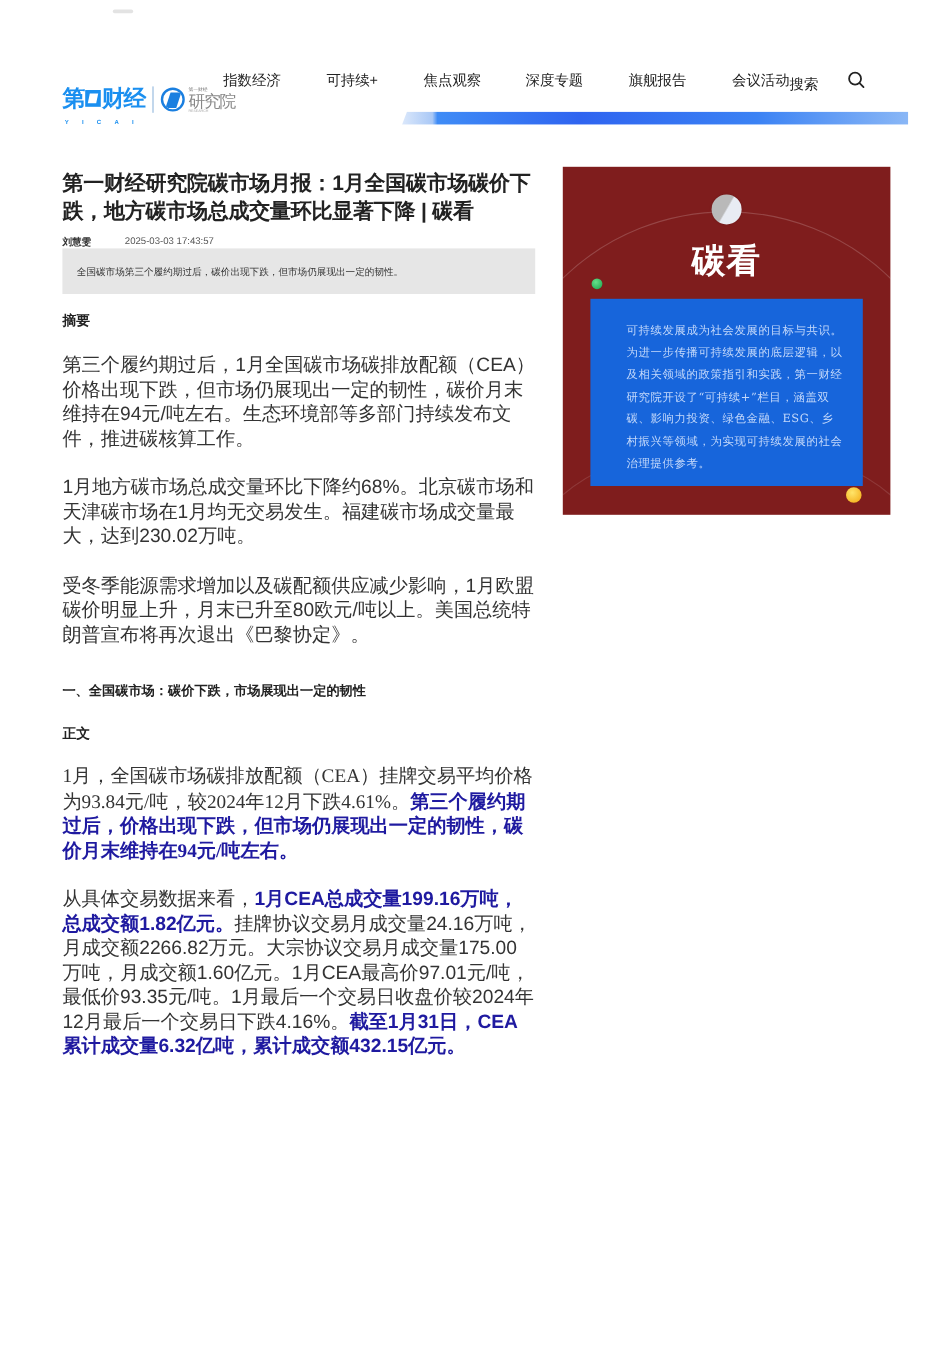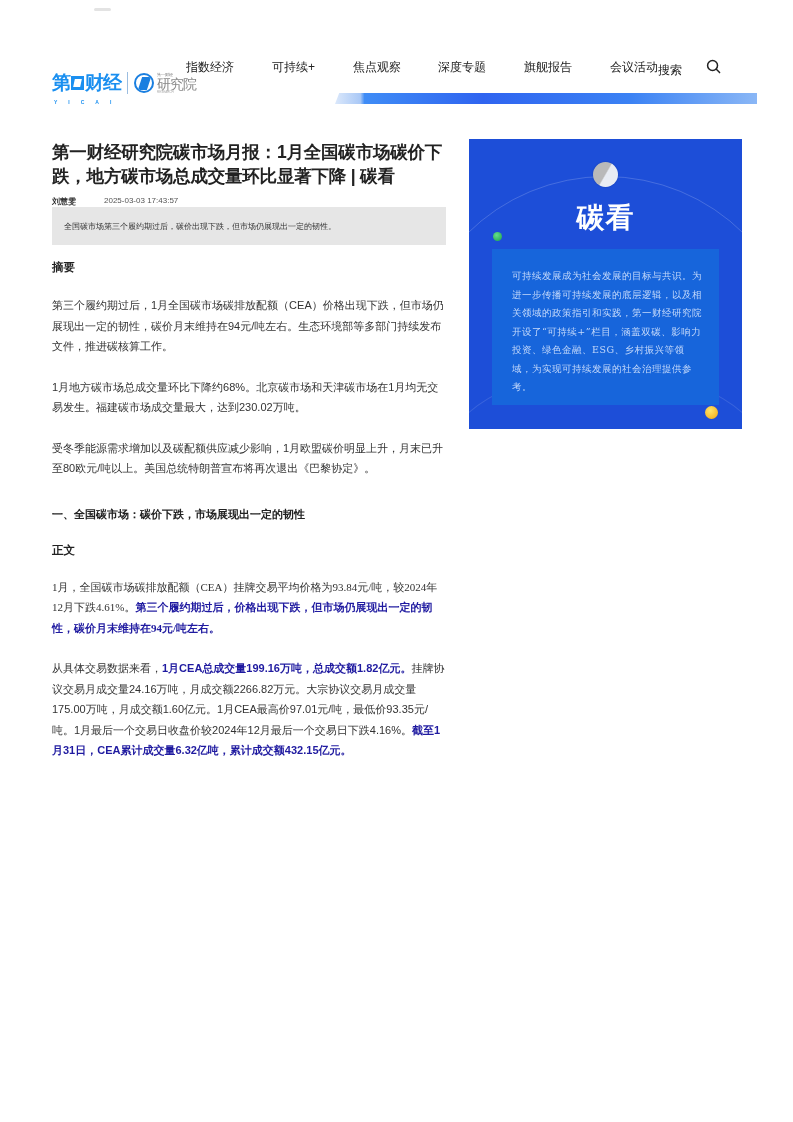--- a/index.html
+++ b/index.html
@@ -29,32 +29,32 @@
     background: linear-gradient(90deg, #dbe8fb 0%, #a9c8f6 6%, #3f8cf6 7%, #2f64f0 35%, #3b82f4 70%, #8ab7f6 100%);
     clip-path: polygon(1% 0, 100% 0, 100% 100%, 0 100%); }
 
   
   .article { position: absolute; left: 52px; top: 140px; width: 394px; }
   .title { font-size: 17.5px; font-weight: bold; line-height: 24px; color: #222; letter-spacing: -0.2px; }
   .meta { margin-top: 8px; font-size: 8px; color: #555; display: flex; }
   .meta .author { color: #333; font-weight: bold; width: 52px; }
   .summary-box { background: #e6e6e6; height: 38px; padding: 0 12px; display: flex; align-items: center; font-size: 8px; color: #333; }
   .section-h { font-size: 11.5px; font-weight: bold; color: #222; }
-  .p { font-size: 11px; line-height: 20.5px; color: #333; }
+  .p { font-size: 16px; line-height: 20.5px; color: #333; }
   .b { color: #1f1aa0; font-weight: bold; }
 
   
-  .card { position: absolute; left: 469px; top: 139px; width: 273px; height: 290px; background: #1d4ed8; overflow: hidden; }
+  .card { position: absolute; left: 469px; top: 139px; width: 273px; height: 290px; background: #7f1d1d; overflow: hidden; }
   .card-arc { position: absolute; left: -60px; top: 37px; width: 393px; height: 393px; border-radius: 50%; border: 1px solid rgba(255,255,255,0.18); }
   .card-arc2 { position: absolute; left: -30px; top: 230px; width: 333px; height: 200px; border-radius: 50%; border: 1px solid rgba(255,255,255,0.12); }
   .card-badge { position: absolute; left: 124px; top: 23px; width: 25px; height: 25px; border-radius: 50%; background: linear-gradient(120deg, #b9b9b9 0 48%, #e8ecf3 52% 100%); box-shadow: 0 0 2px rgba(0,0,0,0.2); }
   .card-title { position: absolute; left: 0; width: 273px; top: 60px; text-align: center; font-size: 28px; font-weight: bold; color: #fff; letter-spacing: 1px; }
   .dot-green { position: absolute; left: 24px; top: 93px; width: 9px; height: 9px; border-radius: 50%; background: radial-gradient(circle at 40% 35%, #66e08a, #18a04a); }
   .dot-yellow { position: absolute; left: 236px; top: 267px; width: 13px; height: 13px; border-radius: 50%; background: radial-gradient(circle at 40% 35%, #ffe56a, #f2a60e); }
-  .card-inner { position: absolute; left: 23px; top: 110px; width: 227px; height: 156px; background: #1765db; padding: 18px 16px 0 20px; }
+  .card-inner { position: absolute; left: 23px; top: 110px; width: 227px; height: 156px; background: #1765db; padding: 18px 16px 0 30px; }
   .card-text { font-family: "DejaVu Serif", "Liberation Serif", serif; font-size: 9.5px; line-height: 18.5px; color: #c4d9fb; letter-spacing: 0.5px; }
 </style>
 </head>
 <body>
 
 <div class="top-pill"></div>
 
 <div class="header">
   <div class="logo">
     <div class="logo-main">

